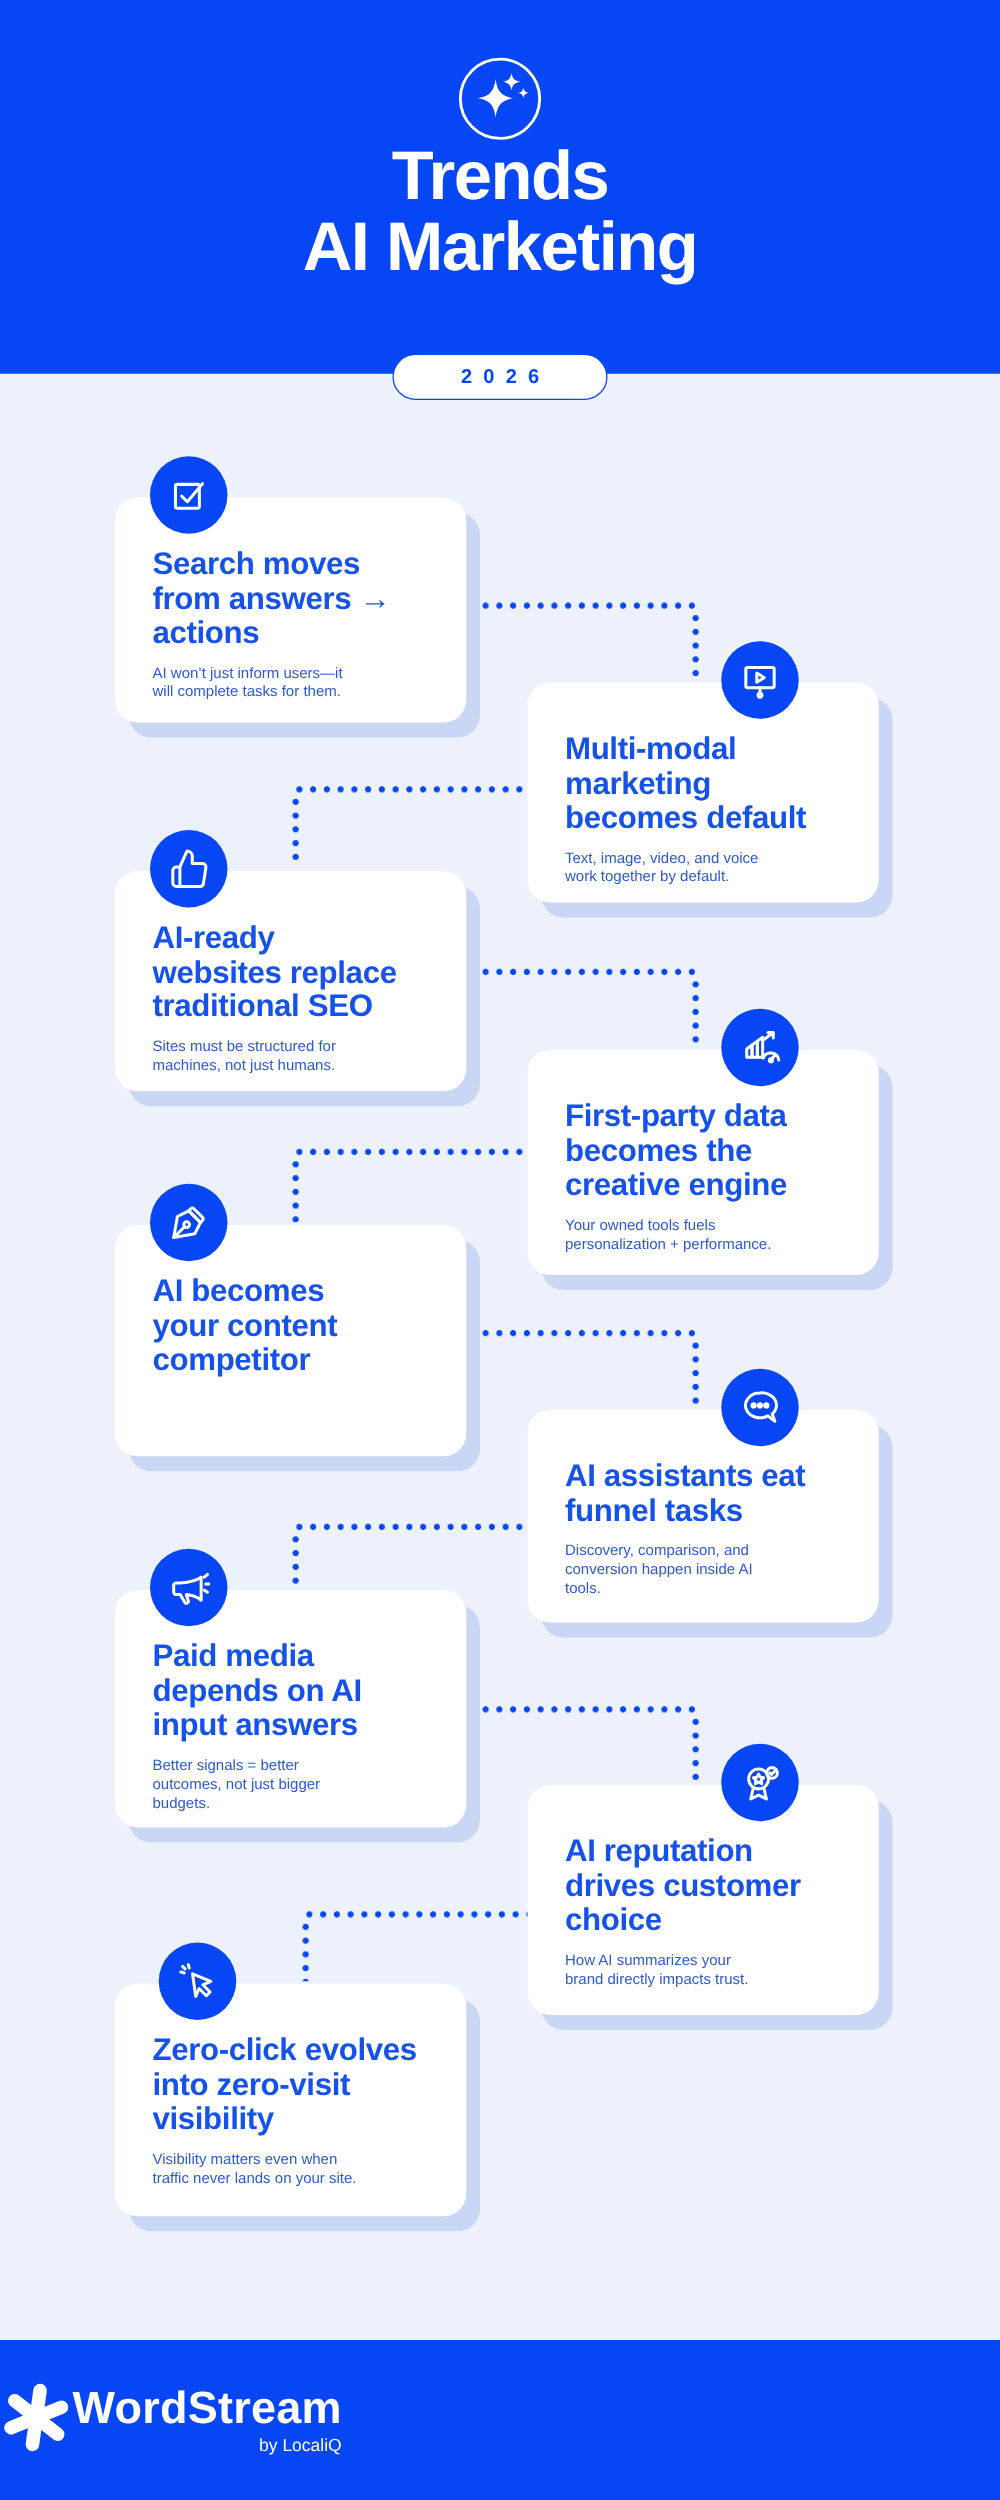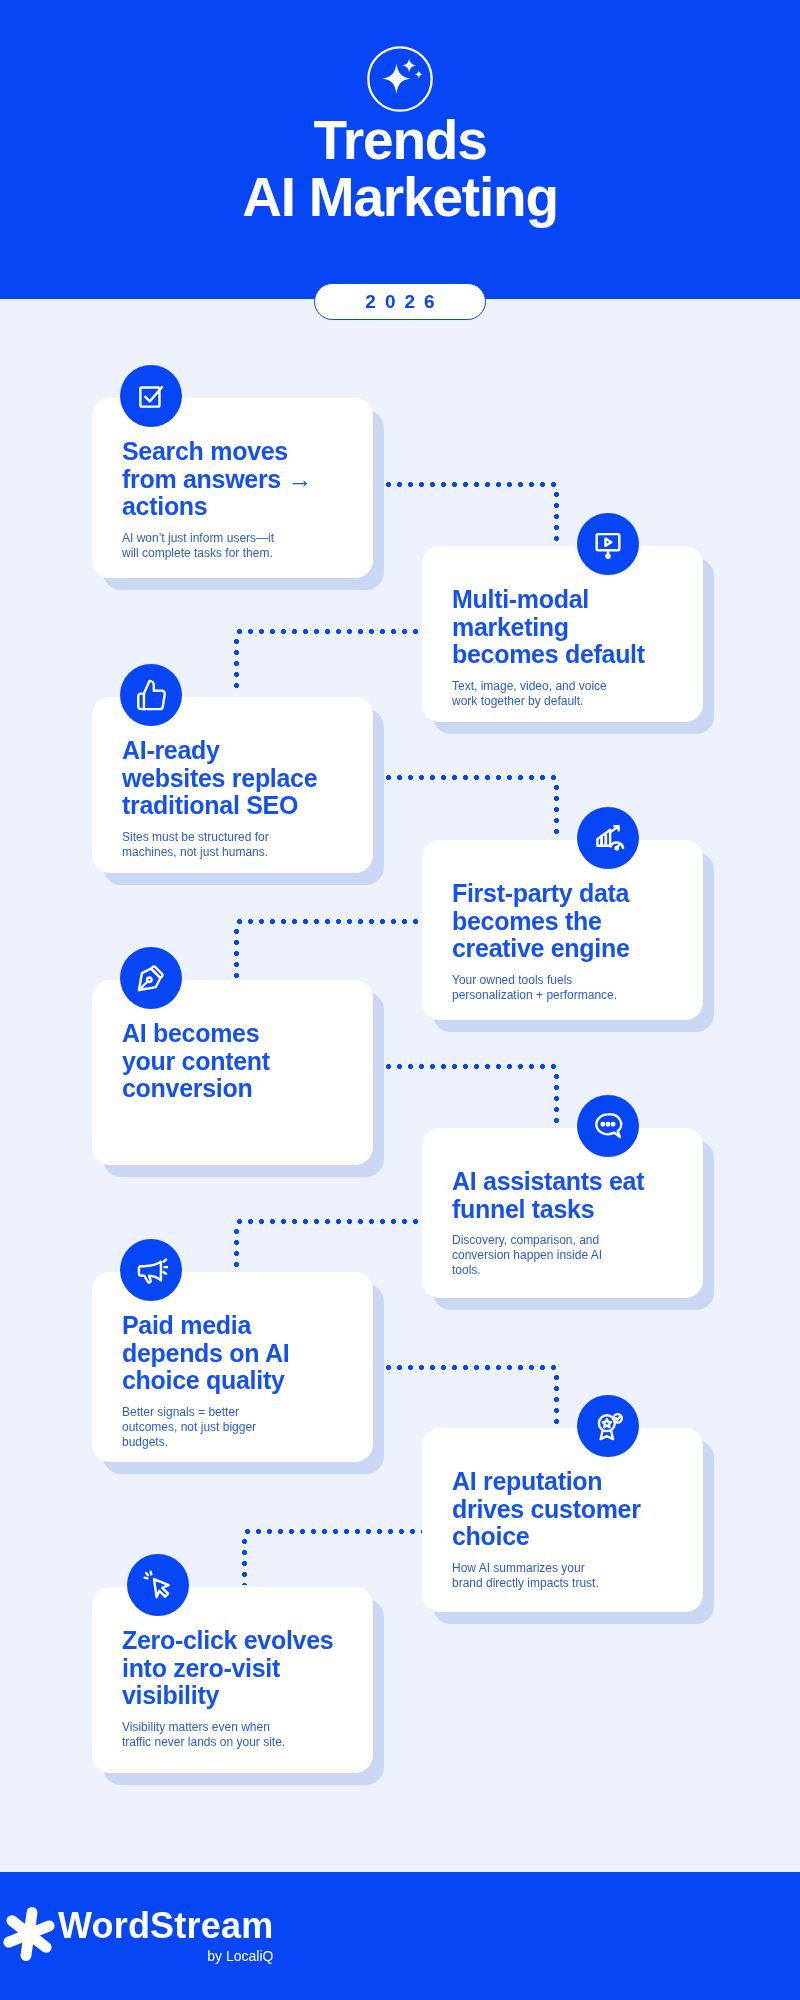--- a/index.html
+++ b/index.html
@@ -18,21 +18,21 @@
 
   
   .header{position:absolute;top:0;left:0;width:800px;height:299px;background:var(--blue);}
   .hero-icon{position:absolute;top:45px;left:50%;transform:translateX(-50%);}
   .header-title{position:absolute;top:112px;left:0;width:100%;margin:0;text-align:center;
     color:var(--on-blue);font-size:55px;font-weight:800;line-height:1.04;letter-spacing:-1.2px;}
   .header-title span{display:block;}
   .year-pill{position:absolute;top:283px;left:50%;transform:translateX(-50%);
     width:172px;height:37px;background:#fff;border:1.5px solid var(--blue);border-radius:20px;
     display:flex;align-items:center;justify-content:center;
-    color:var(--blue);font-size:19px;font-weight:700;letter-spacing:9px;padding-left:9px;}
+    color:var(--blue);font-size:16px;font-weight:700;letter-spacing:9px;padding-left:9px;}
 
   
   .card{position:absolute;width:281px;background:var(--card);border-radius:18px;
     box-shadow:11px 12px 0 var(--shadow);padding:40px 32px 0 30px;}
   .card-title{margin:0;color:var(--title);font-size:25px;font-weight:800;line-height:1.1;
     letter-spacing:-0.3px;white-space:pre-line;}
   .card-body{margin:10px 0 0;color:var(--body);font-size:12px;font-weight:500;line-height:1.27;
     white-space:pre-line;}
   .icon-circle{position:absolute;width:62px;height:62px;border-radius:50%;background:var(--blue);
     display:flex;align-items:center;justify-content:center;}
@@ -131,21 +131,21 @@
           <path d="M10.5 17.5 V8.4 l3-2.2 V17.5 Z"></path>
           <path d="M13.5 8 L19.5 3.6 M19.5 3.6 h-3 M19.5 3.6 v3"></path>
           <path d="M13.8 18 a4.6 4.6 0 0 1 8.8 1"></path>
           <path d="M18.2 18.6 l2.4-2.2"></path>
           <circle cx="18.2" cy="19.2" r="0.9"></circle>
         </svg>
       </div>
       <article class="card" style="left: 92px; top: 980px; height: 185px;">
     <h2 class="card-title">AI becomes
 your content
-conversion</h2>
+competitor</h2>
   </article>
       <div class="icon-circle" style="left: 120px; top: 947px;">
         <svg width="34" height="34" viewBox="0 0 24 24" fill="none" stroke="#fff" stroke-width="1.7" stroke-linecap="round" stroke-linejoin="round">
           <path d="M13.2 4.2 a1.2 1.2 0 0 1 1.7 0 l4.9 4.9 a1.2 1.2 0 0 1 0 1.7 l-1.2 1.2 -6.6-6.6 Z"></path>
           <path d="M12 5.4 L5.6 8.6 3.5 20.5 15.4 18.4 18.6 12 Z"></path>
           <circle cx="10.8" cy="13.2" r="1.6"></circle>
           <path d="M3.5 20.5 l6.2-6.2"></path>
         </svg>
       </div>
       <article class="card" style="left: 422px; top: 1128px; height: 170px;">
@@ -159,21 +159,21 @@
         <svg width="34" height="34" viewBox="0 0 24 24" fill="none" stroke="#fff" stroke-width="1.7" stroke-linecap="round" stroke-linejoin="round">
           <path d="M12 3.8 a8.2 7 0 1 0 4.4 12.9 L20.4 19.8 l-1.5-4.1 A8.2 7 0 0 0 12 3.8 Z"></path>
           <circle cx="8.4" cy="10.8" r="0.9" fill="#fff"></circle>
           <circle cx="12" cy="10.8" r="0.9" fill="#fff"></circle>
           <circle cx="15.6" cy="10.8" r="0.9" fill="#fff"></circle>
         </svg>
       </div>
       <article class="card" style="left: 92px; top: 1272px; height: 190px;">
     <h2 class="card-title">Paid media
 depends on AI
-choice quality</h2>
+input answers</h2>
     <p class="card-body">Better signals = better
 outcomes, not just bigger
 budgets.</p>
   </article>
       <div class="icon-circle" style="left: 120px; top: 1239px;">
         <svg width="34" height="34" viewBox="0 0 24 24" fill="none" stroke="#fff" stroke-width="1.7" stroke-linecap="round" stroke-linejoin="round">
           <path d="M3.5 11.2 v3.4 a1.4 1.4 0 0 0 1.4 1.4 h2.3 l2.5 4.3 a1.1 1.1 0 0 0 2-.9 l-1.1-3.4 c3.7.4 6.3 1.5 8.4 3.2 V6.1 c-2.1 1.7-4.7 2.8-11.8 3.3 H4.9 a1.4 1.4 0 0 0-1.4 1.8 Z"></path>
           <path d="M20.8 6.2 l1.8-1.6 M21.6 10 h2 M20.8 13.5 l1.8 1.2"></path>
         </svg>
       </div>

